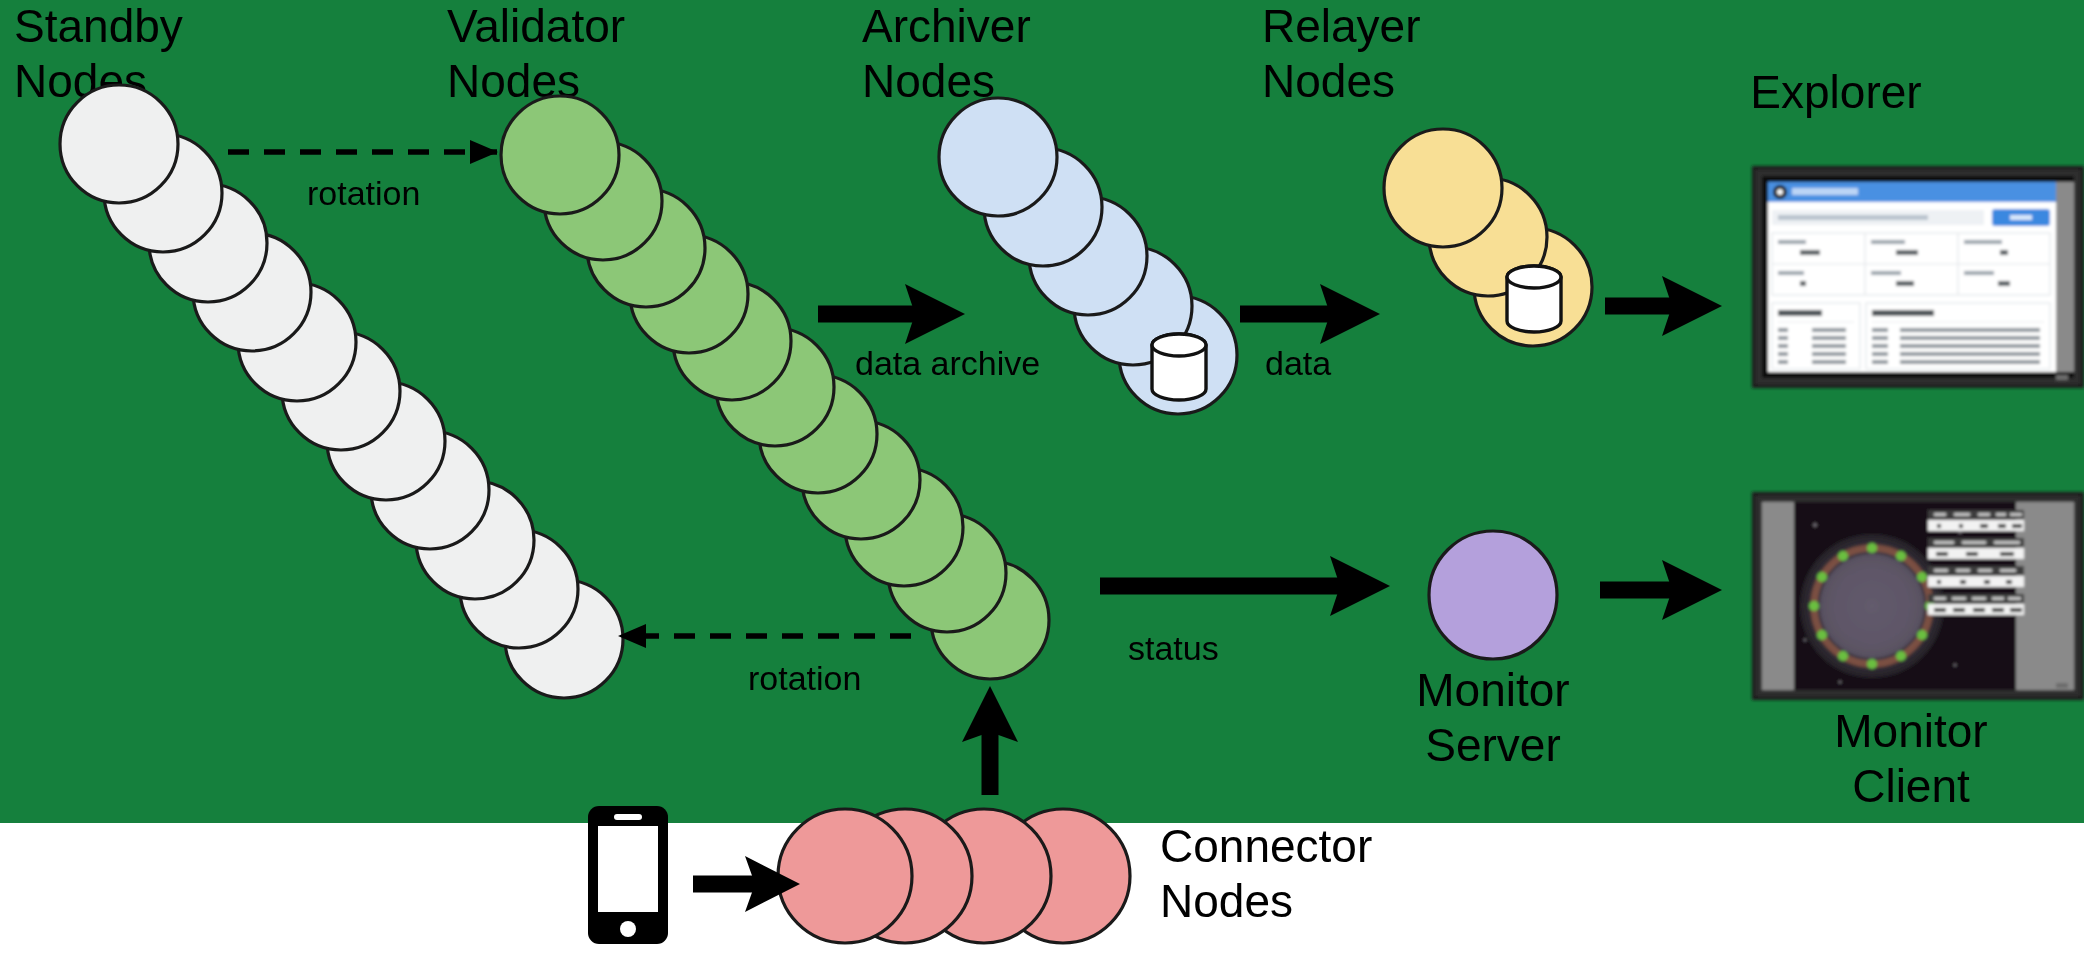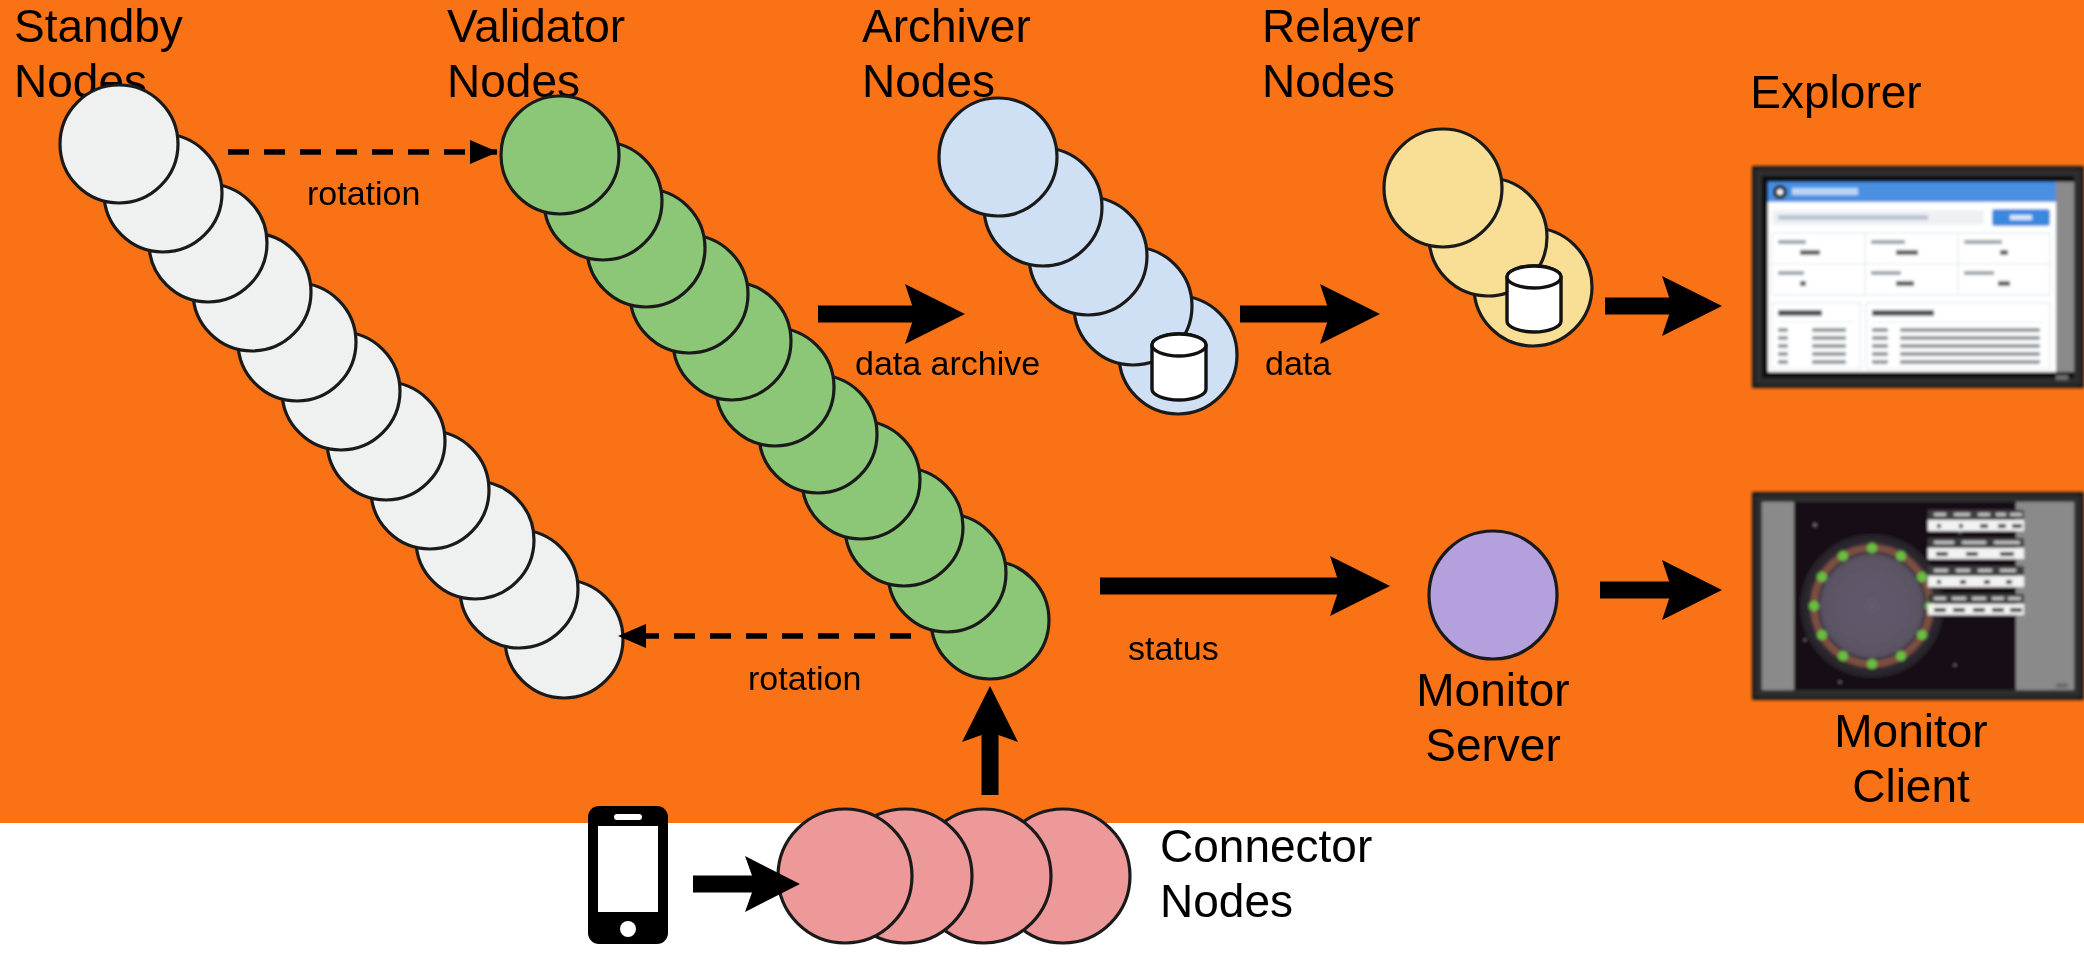--- a/index.html
+++ b/index.html
@@ -11,21 +11,21 @@
     width: 2084px;
     height: 976px;
     font-family: "Liberation Sans", sans-serif;
     overflow: hidden;
     position: relative;
   }
   #stage {
     position: relative;
     width: 2084px;
     height: 823px;
-    background: #f97316;
+    background: #15803d;
   }
   svg.diagram {
     position: absolute;
     inset: 0;
     width: 2084px;
     height: 976px;
     display: block;
   }
   .grp-label {
     font-family: "Liberation Sans", sans-serif;

